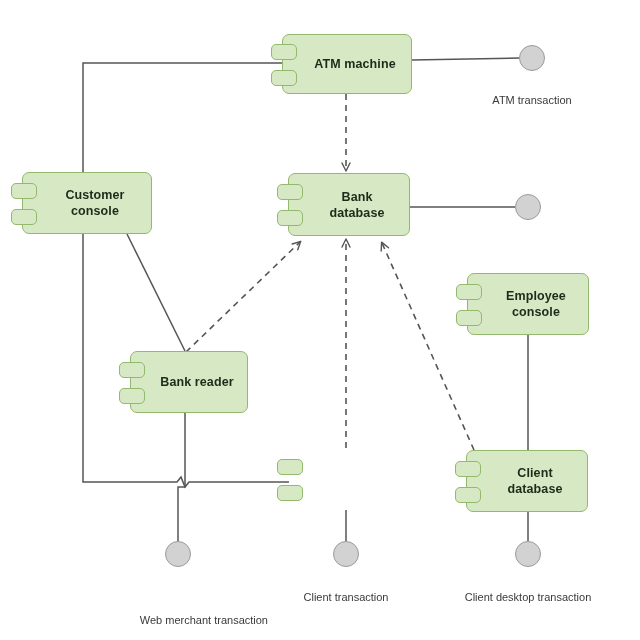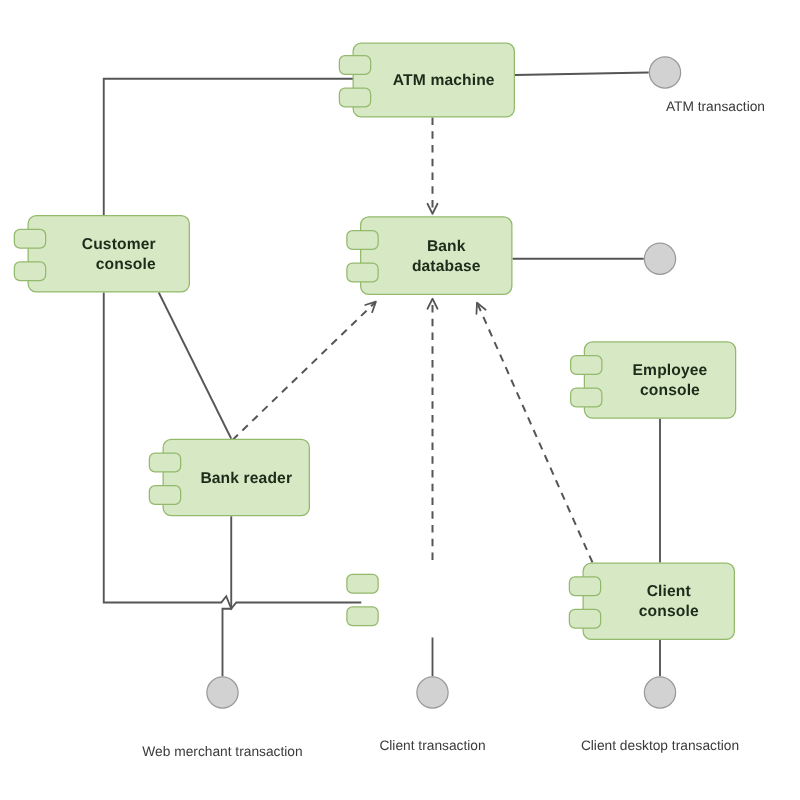--- a/index.html
+++ b/index.html
@@ -111,21 +111,21 @@
 
     <path d="M528,512 L528,541" fill="none" stroke="#555555" stroke-width="1.5"></path>
   </svg>
 
   <div class="component" style="left:282px; top:34px; width:130px; height:60px;">
     <span class="label">ATM machine</span>
   </div>
   <div class="port" style="left:271px; top:44px;"></div>
   <div class="port" style="left:271px; top:70px;"></div>
 
-  <div class="component" style="left:22px; top:172px; width:130px; height:62px;text-align:right;">
+  <div class="component" style="left:22px; top:172px; width:130px; height:62px;">
     <span class="label">Customer
 console</span>
   </div>
   <div class="port" style="left:11px; top:183px;"></div>
   <div class="port" style="left:11px; top:209px;"></div>
 
   <div class="component" style="left:288px; top:173px; width:122px; height:63px;justify-content:center;">
     <span class="label">Bank
 database</span>
   </div>
@@ -143,32 +143,32 @@
 console</span>
   </div>
   <div class="port" style="left:456px; top:284px;"></div>
   <div class="port" style="left:456px; top:310px;"></div>
 
   <div class="port" style="left:277px; top:459px;"></div>
   <div class="port" style="left:277px; top:485px;"></div>
 
   <div class="component" style="left:466px; top:450px; width:122px; height:62px;">
     <span class="label">Client
-console</span>
+database</span>
   </div>
   <div class="port" style="left:455px; top:461px;"></div>
   <div class="port" style="left:455px; top:487px;"></div>
 
   <div class="iface" style="left:519px; top:45px;"></div>
-  <div class="iface-label" style="left:452px; top:80px; width:160px;text-align:right;">ATM transaction</div>
+  <div class="iface-label" style="left:452px; top:94px; width:160px;">ATM transaction</div>
 
   <div class="iface" style="left:515px; top:194px;"></div>
 
   <div class="iface" style="left:165px; top:541px;"></div>
-  <div class="iface-label" style="left:88px; top:596px; width:180px;">Web merchant transaction</div>
+  <div class="iface-label" style="left:88px; top:614px; width:180px;text-align:right;">Web merchant transaction</div>
 
   <div class="iface" style="left:333px; top:541px;"></div>
   <div class="iface-label" style="left:276px; top:591px; width:140px;">Client transaction</div>
 
   <div class="iface" style="left:515px; top:541px;"></div>
   <div class="iface-label" style="left:438px; top:591px; width:180px;">Client desktop transaction</div>
 
 </div>
 
 </body></html>

